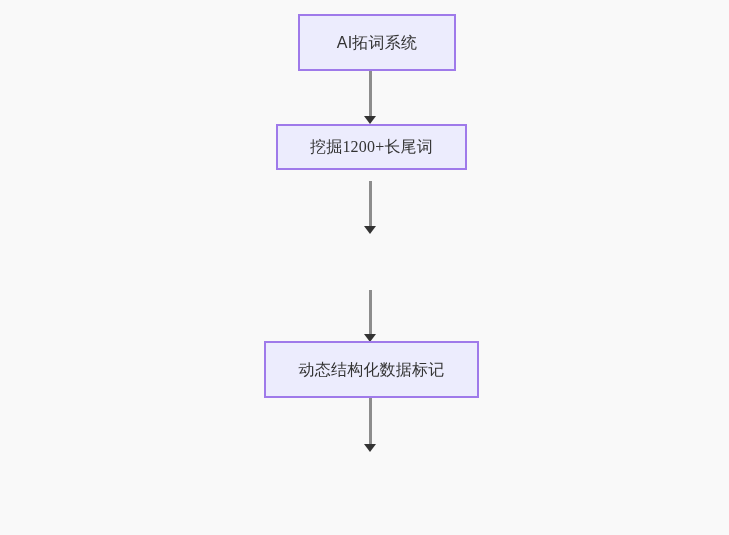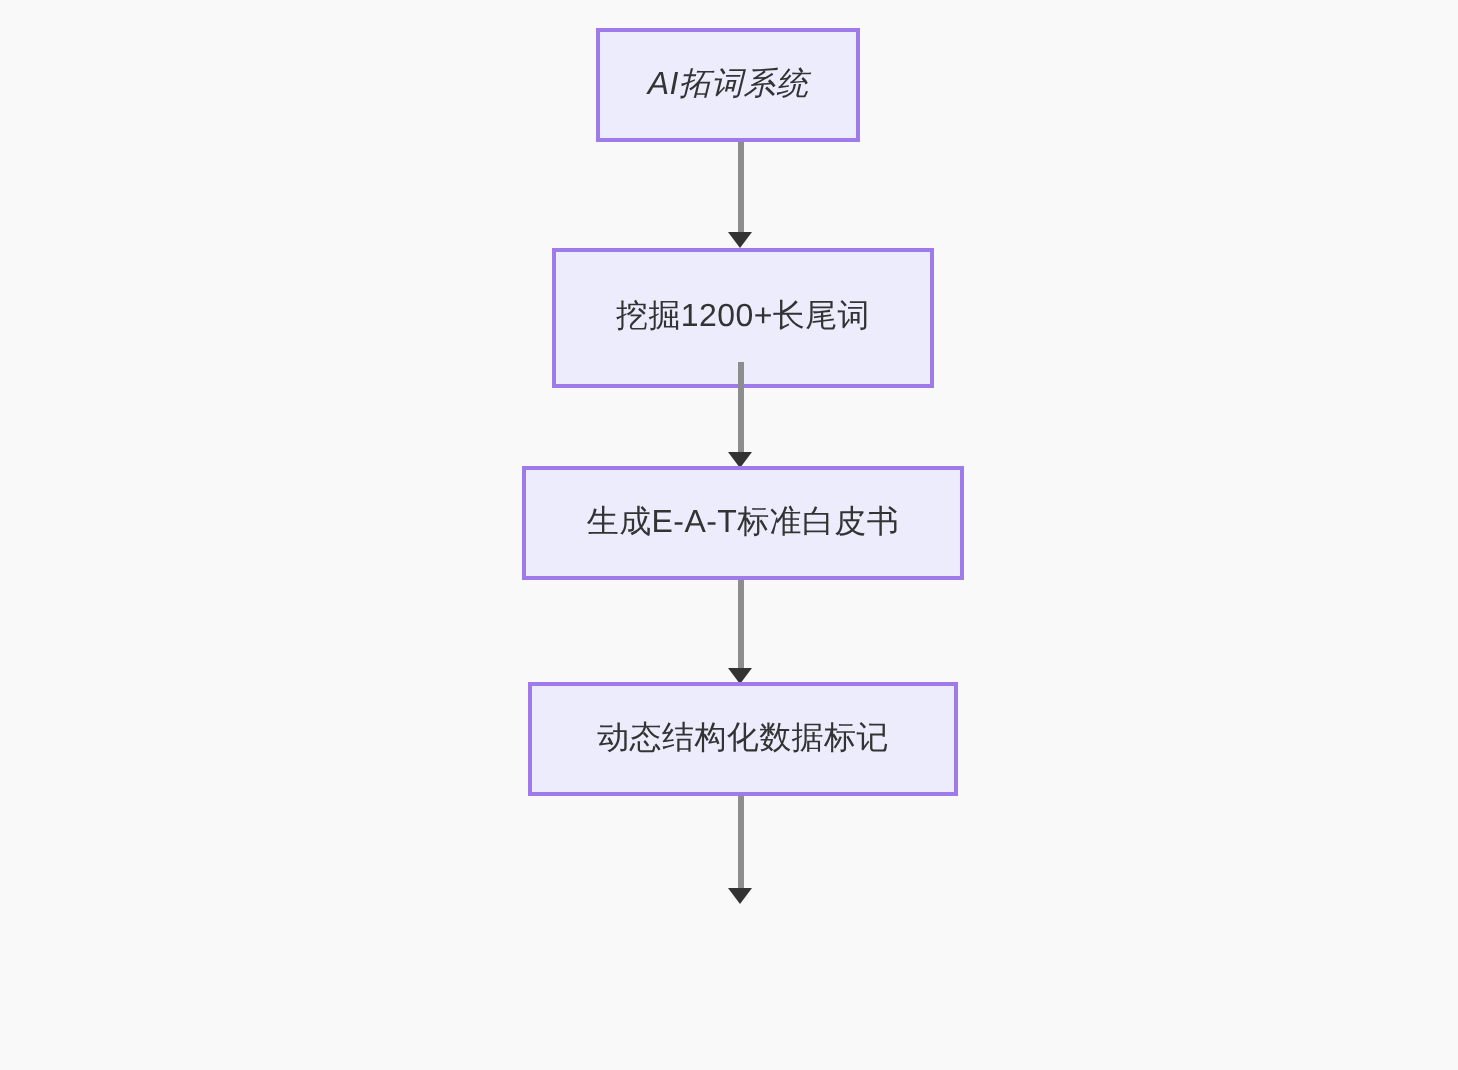--- a/index.html
+++ b/index.html
@@ -33,22 +33,22 @@
     line-height: 1;
     letter-spacing: 0.2px;
     white-space: nowrap;
   }
 
   .node-label {
     display: block;
   }
 
   
-  .node-1 { left: 298px; top: 14px;  width: 132px; height: 57px; font-style: italic; }
-  .node-2 { left: 276px; top: 124px; width: 191px; height: 70px; }
+  .node-1 { left: 298px; top: 14px;  width: 158px; height: 57px; }
+  .node-2 { left: 276px; top: 124px; width: 191px; height: 46px; font-family: Liberation Serif, serif; }
   .node-3 { left: 261px; top: 233px; width: 221px; height: 57px; }
   .node-4 { left: 264px; top: 341px; width: 215px; height: 57px; }
   .node-5 { left: 253px; top: 451px; width: 236px; height: 57px; }
 
   
   .edge {
     position: absolute;
     left: 369px;
     width: 3px;
     background: #8d8d8d;
@@ -84,23 +84,20 @@
   <div class="edge edge-1"></div>
   <div class="arrowhead arrowhead-1"></div>
 
   <div class="node node-2">
     <span class="node-label">挖掘1200+长尾词</span>
   </div>
 
   <div class="edge edge-2"></div>
   <div class="arrowhead arrowhead-2"></div>
 
-  <div class="node node-3">
-    <span class="node-label">生成E-A-T标准白皮书</span>
-  </div>
 
   <div class="edge edge-3"></div>
   <div class="arrowhead arrowhead-3"></div>
 
   <div class="node node-4">
     <span class="node-label">动态结构化数据标记</span>
   </div>
 
   <div class="edge edge-4"></div>
   <div class="arrowhead arrowhead-4"></div>

